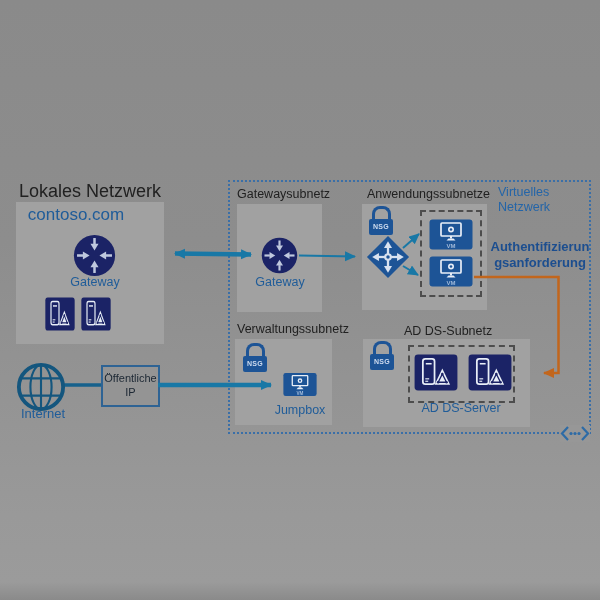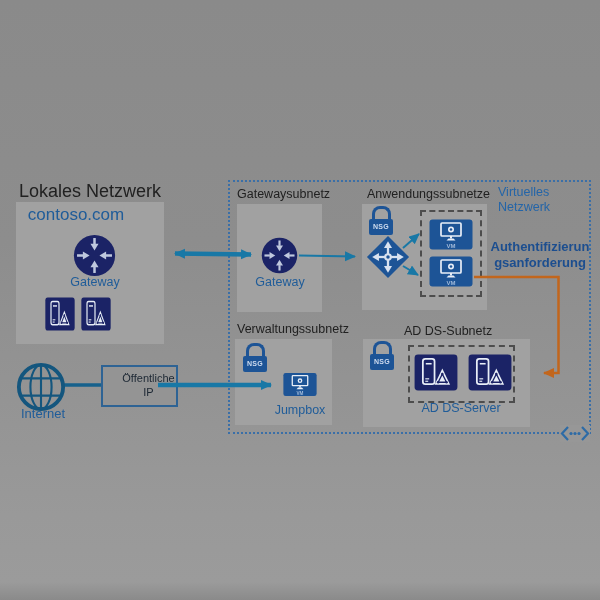--- a/index.html
+++ b/index.html
@@ -17,21 +17,21 @@
   
   .lock{position:absolute;width:24px;}
   .lock-shackle{width:13px;height:11px;border:3.5px solid #1d5496;border-bottom:none;
     border-radius:8px 8px 0 0;margin:0 auto;}
   .lock-body{width:24px;height:16px;background:#1d5496;border-radius:2px;margin-top:-1px;
     color:#cfdcef;font-size:7px;font-weight:bold;text-align:center;line-height:16px;
     letter-spacing:0.2px;}
   
   .pubip{position:absolute;border:2px solid #2e6394;background:#949494;
     display:flex;flex-direction:column;align-items:center;justify-content:center;
-    font-size:11px;color:#1c2733;line-height:1.25;text-align:center;padding-left:18px;}
+    font-size:11px;color:#1c2733;line-height:1.25;text-align:center;}
   .auth{position:absolute;font-size:13px;font-weight:bold;color:#1c4e8f;
     text-align:center;line-height:1.25;}
   .vnet-title{position:absolute;font-size:12.5px;color:#2465a8;line-height:1.2;}
   svg{display:block;}
   .overlay{position:absolute;left:0;top:0;pointer-events:none;z-index:5;}
   .icon{z-index:6;}
 </style>
 </head>
 <body>
 

